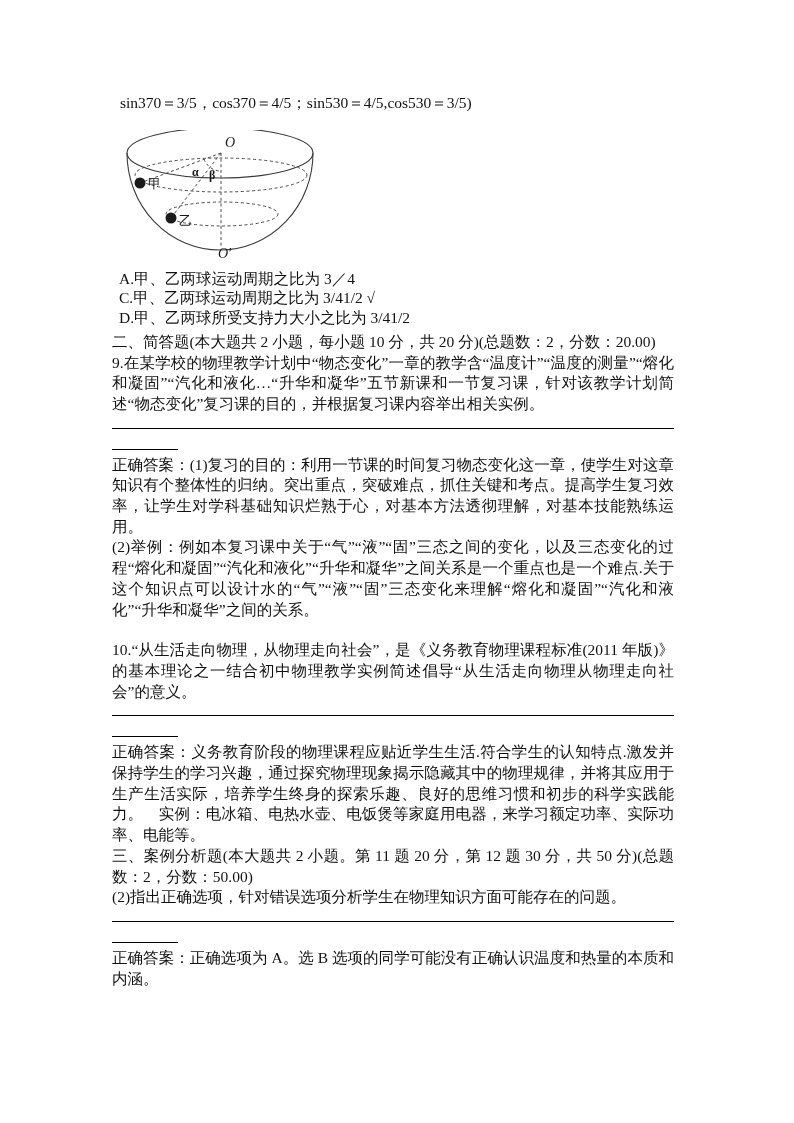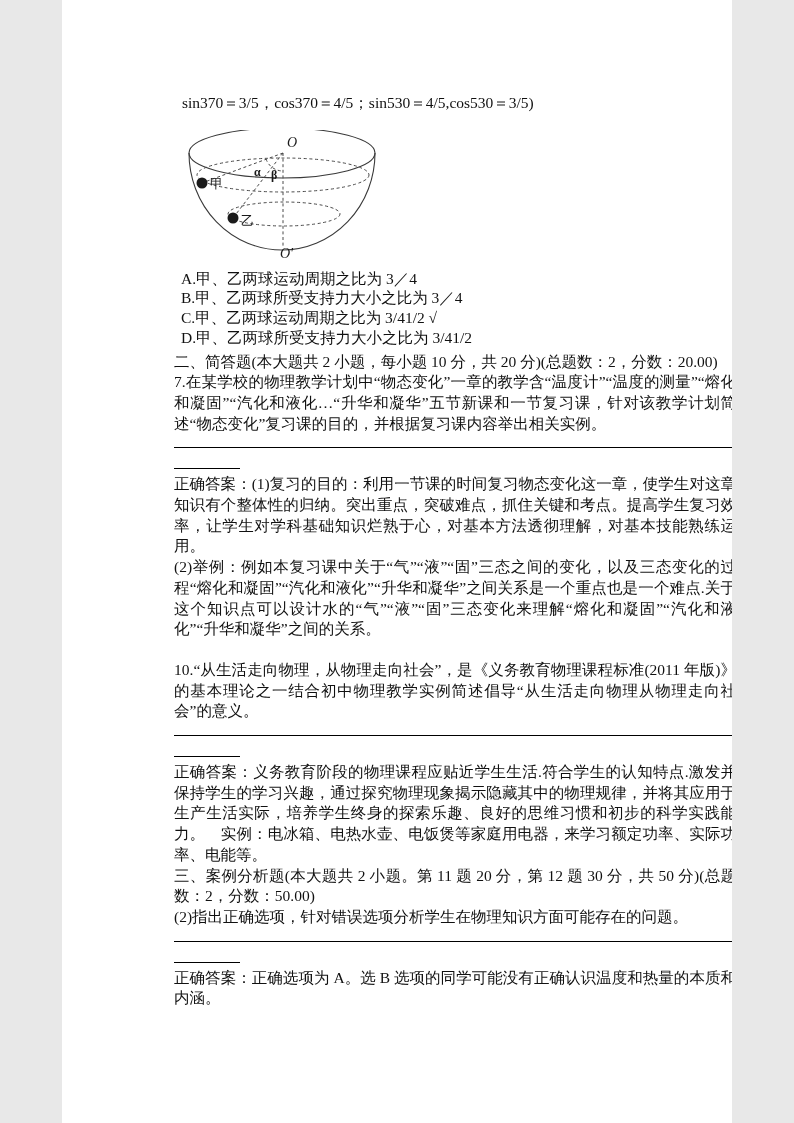--- a/index.html
+++ b/index.html
@@ -1,17 +1,17 @@
 <!DOCTYPE html>
 <html><head>
 <meta charset="utf-8">
 <style>
   html,body{margin:0;padding:0;background:#e8e8e8;}
   .page{
-    width:670px;height:1123px;background:#ffffff;position:relative;
+    width:794px;height:1123px;background:#ffffff;position:relative;
     overflow:hidden;color:#111;margin:0 auto;
     font-family:"Liberation Serif","DejaVu Serif",serif;
   }
   .content{
     position:absolute;left:112px;top:93px;width:562px;
     font-size:15.5px;line-height:20.7px;
   }
   .para{margin:0;word-break:break-all;text-align:justify;}
   .trig{text-align:left;padding-left:8px;}
   .figure{margin:16px 0 7px 0;width:212px;height:132px;}
@@ -61,27 +61,26 @@
         <text class="fig-label fig-italic" x="106" y="128">O'</text>
         <text class="fig-label fig-angle" x="80" y="46">α</text>
         <text class="fig-label fig-angle" x="97" y="49">β</text>
         <text class="fig-label fig-cjk" x="36" y="58">甲</text>
         <text class="fig-label fig-cjk" x="67" y="95">乙</text>
       </svg>
     </div>
 
     <div class="options">
       <div class="opt">A.甲、乙两球运动周期之比为 3／4</div>
-      <div class="opt">B.甲、乙两球所受支持力大小之比为 3／4</div>
       <div class="opt">C.甲、乙两球运动周期之比为 3/41/2 √</div>
       <div class="opt">D.甲、乙两球所受支持力大小之比为 3/41/2</div>
     </div>
 
     <p class="para sec-heading">二、简答题(本大题共 2 小题，每小题 10 分，共 20 分)(总题数：2，分数：20.00)</p>
-    <p class="para">7.在某学校的物理教学计划中“物态变化”一章的教学含“温度计”“温度的测量”“熔化和凝固”“汽化和液化…“升华和凝华”五节新课和一节复习课，针对该教学计划简述“物态变化”复习课的目的，并根据复习课内容举出相关实例。</p>
+    <p class="para">9.在某学校的物理教学计划中“物态变化”一章的教学含“温度计”“温度的测量”“熔化和凝固”“汽化和液化…“升华和凝华”五节新课和一节复习课，针对该教学计划简述“物态变化”复习课的目的，并根据复习课内容举出相关实例。</p>
 
     <div class="blank-full"></div>
     <div class="blank-short"></div>
     <p class="para">正确答案：(1)复习的目的：利用一节课的时间复习物态变化这一章，使学生对这章知识有个整体性的归纳。突出重点，突破难点，抓住关键和考点。提高学生复习效率，让学生对学科基础知识烂熟于心，对基本方法透彻理解，对基本技能熟练运用。</p>
     <p class="para">(2)举例：例如本复习课中关于“气”“液”“固”三态之间的变化，以及三态变化的过程“熔化和凝固”“汽化和液化”“升华和凝华”之间关系是一个重点也是一个难点.关于这个知识点可以设计水的“气”“液”“固”三态变化来理解“熔化和凝固”“汽化和液化”“升华和凝华”之间的关系。</p>
 
     <p class="para q10">10.“从生活走向物理，从物理走向社会”，是《义务教育物理课程标准(2011 年版)》的基本理论之一结合初中物理教学实例简述倡导“从生活走向物理从物理走向社会”的意义。</p>
 
     <div class="blank-full"></div>
     <div class="blank-short"></div>

